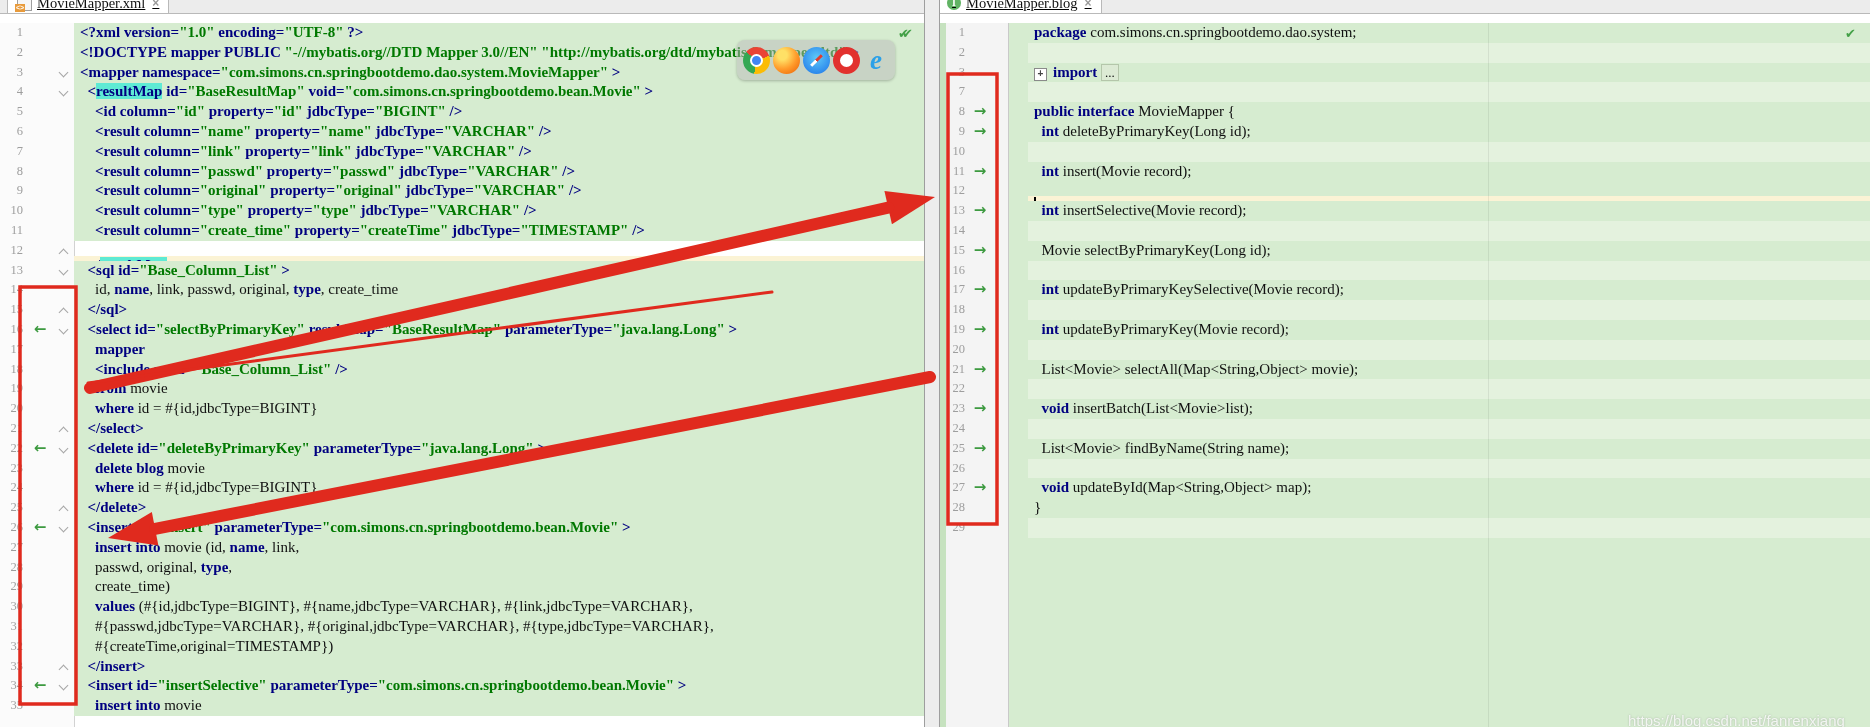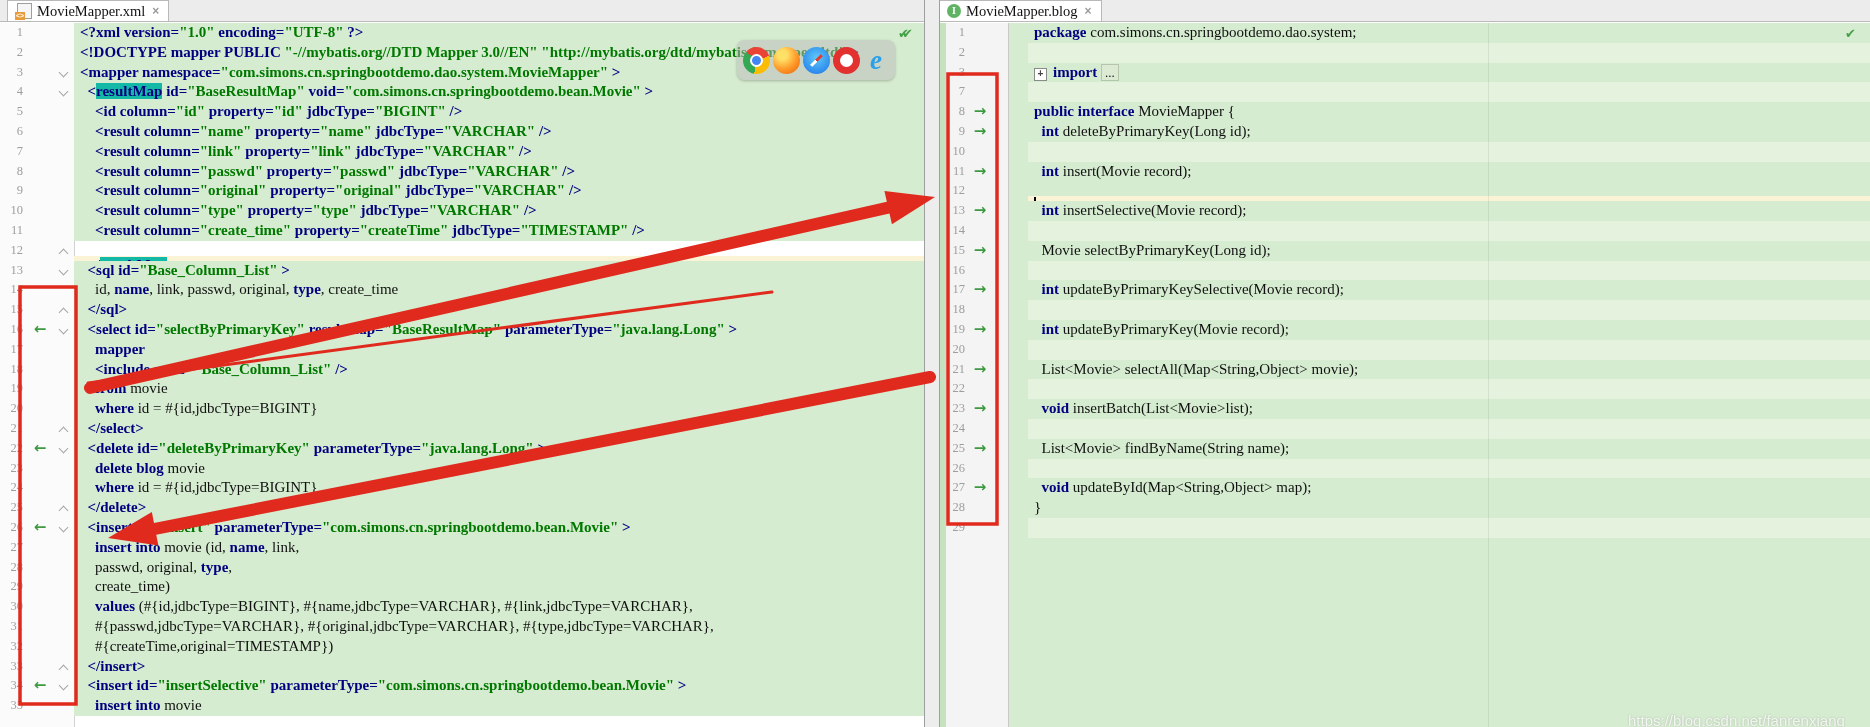--- a/index.html
+++ b/index.html
@@ -1,20 +1,20 @@
 <!DOCTYPE html>
 <html><head>
 <meta charset="utf-8">
 <style>
   html,body{margin:0;padding:0;background:#ddd;}
   #screen{position:relative;width:1870px;height:727px;background:#fff;overflow:hidden;
           font-family:"Liberation Serif",serif;}
   
-  .tabbar{position:absolute;top:0;height:22px;background:#ececec;border-bottom:1px solid #b9b9b9;
-          display:flex;align-items:flex-end;box-sizing:border-box;}
+  .tabbar{position:absolute;top:0;height:14px;background:#ececec;border-bottom:1px solid #b9b9b9;
+          display:flex;align-items:flex-end;box-sizing:border-box;text-decoration:underline;}
   #tabbar-left{left:0;width:930px;}
   #tabbar-right{left:930px;width:940px;}
   .tab{height:21px;background:#fff;border:1px solid #b9b9b9;border-bottom:none;display:flex;
        align-items:center;gap:5px;padding:0 9px;margin-left:7px;font-size:14.5px;color:#111;box-sizing:border-box;}
   .tab .close{color:#9a9a9a;font:bold 12px "Liberation Sans",sans-serif;margin-left:2px;}
   .ficon-xml{display:inline-block;width:13px;height:14px;background:#f6f6f6;border:1px solid #9f9f9f;
              position:relative;}
   .ficon-xml::after{content:"<>";position:absolute;left:-3px;bottom:-2px;background:#e89b3c;color:#fff;
              font:bold 7px/8px "Liberation Sans",sans-serif;padding:0 1px;}
   .ficon-java{display:inline-block;width:14px;height:14px;border-radius:50%;background:#61b364;color:#fff;
@@ -39,21 +39,21 @@
   .chev{display:inline-block;width:6px;height:6px;border-right:1.6px solid #a5a5a5;border-bottom:1.6px solid #a5a5a5;}
   .chev.down{transform:rotate(45deg);margin-bottom:2px;}
   .chev.up{transform:rotate(-135deg);margin-bottom:-1px;}
   .code{white-space:pre;overflow:hidden;padding-left:6px;font-size:15px;color:#111;}
   .bg-green{background:#d6ecd0;}
   .bg-blank{background:#e4f2de;}
   .bg-caret{background:#fbf3d5;margin-top:15px;}
   .k{color:#000080;font-weight:bold;}
   .v{color:#007800;font-weight:bold;}
   .p{color:#101010;}
-  .ks{color:#000080;font-weight:bold;background:#14b8a6;}
+  .ks{color:#000080;font-weight:bold;background:#5eead4;}
   .f{background:#dcead4;border:1px solid #b4c6aa;padding:0 3px;font-size:13px;}
   .plusbox{display:inline-block;width:11px;height:11px;border:1px solid #8a8a8a;background:#fff;color:#444;
            font:bold 10px/10px "Liberation Sans",sans-serif;text-align:center;margin-right:6px;}
   .caret{display:inline-block;width:2px;height:16px;background:#000;vertical-align:-3px;}
   .margin-guide{position:absolute;top:23px;bottom:0;left:1488px;width:1px;background:rgba(0,0,0,0.07);z-index:2;}
   
   .check{position:absolute;color:#43a047;font:bold 13px "DejaVu Sans",sans-serif;z-index:6;}
   #check-left{left:898px;top:26px;letter-spacing:-7px;}
   #check-right{left:1845px;top:26px;}
   

